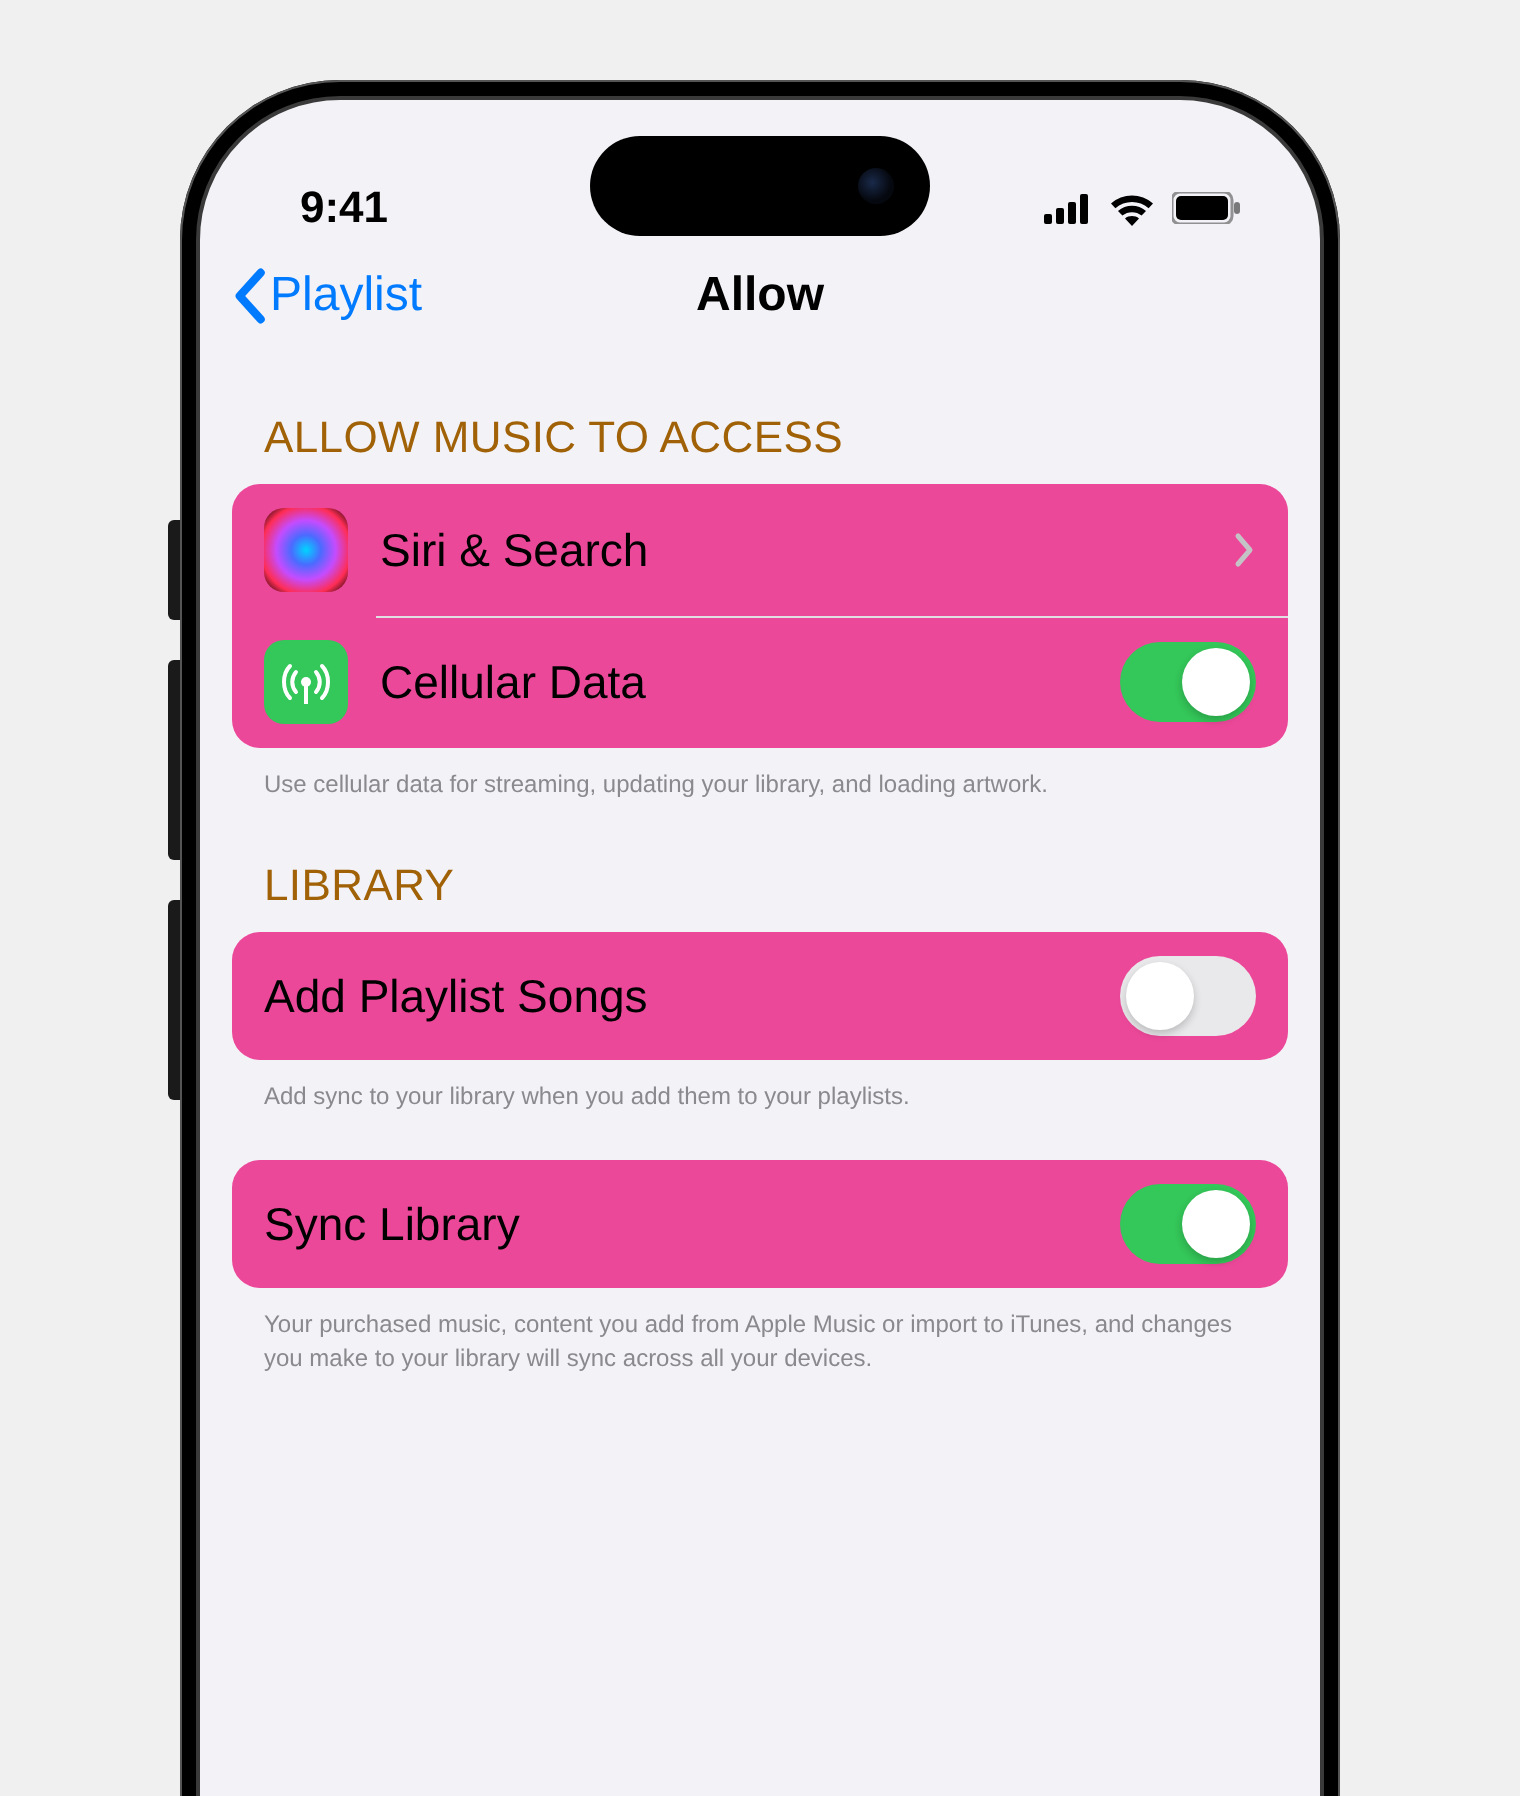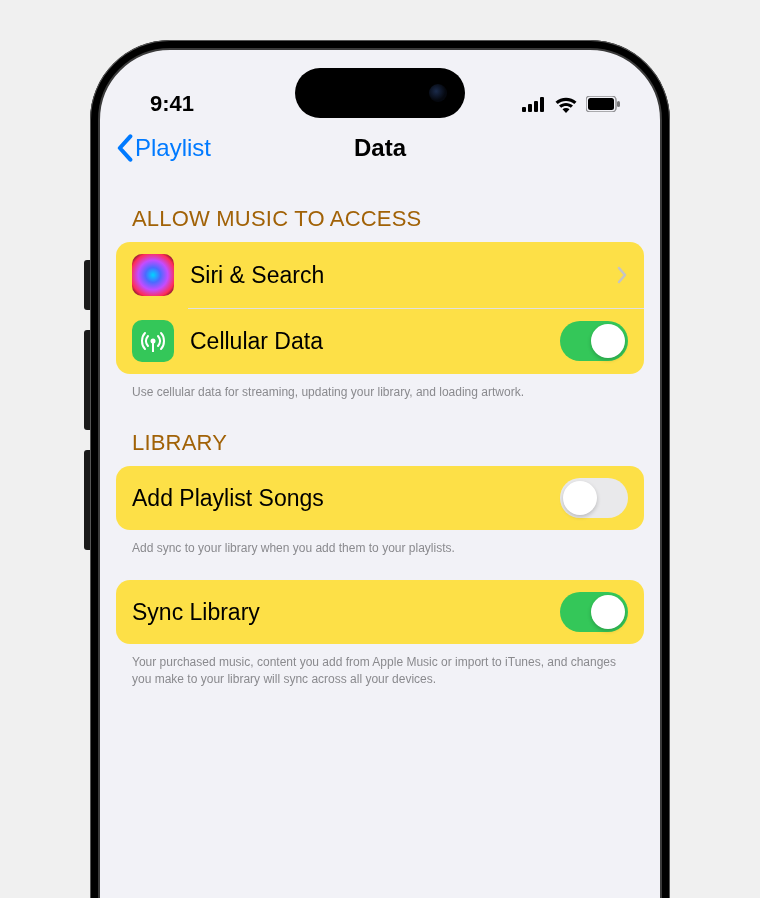--- a/index.html
+++ b/index.html
@@ -101,21 +101,21 @@
     padding: 0 16px;
   }
   .section-header {
     font-size: 22px;
     color: #a16207;
     text-transform: uppercase;
     padding: 30px 16px 10px 16px;
     letter-spacing: 0.2px;
   }
   .group {
-    background: #fde047;
+    background: #ec4899;
     border-radius: 14px;
     overflow: hidden;
   }
   .row {
     display: flex;
     align-items: center;
     padding: 12px 16px;
     min-height: 60px;
     position: relative;
     font-size: 23px;
@@ -201,21 +201,21 @@
       </div>
     </div>
 
     <div class="nav-bar">
       <div class="back-btn">
         <svg width="17" height="28" viewBox="0 0 14 24">
             <path d="M12 2 L3 12 L12 22" stroke="#007aff" stroke-width="3.5" stroke-linecap="round" stroke-linejoin="round" fill="none"></path>
           </svg>
         <span>Playlist</span>
       </div>
-      <div class="nav-title">Data</div>
+      <div class="nav-title">Allow</div>
     </div>
 
     <div class="content">
 
       <div class="section-header">Allow Music to Access</div>
       <div class="group">
         <div class="row">
           <div class="icon-box siri-icon"></div>
           <div class="row-label">Siri &amp; Search</div>
           <svg class="chevron" width="12" height="18" viewBox="0 0 10 18">

